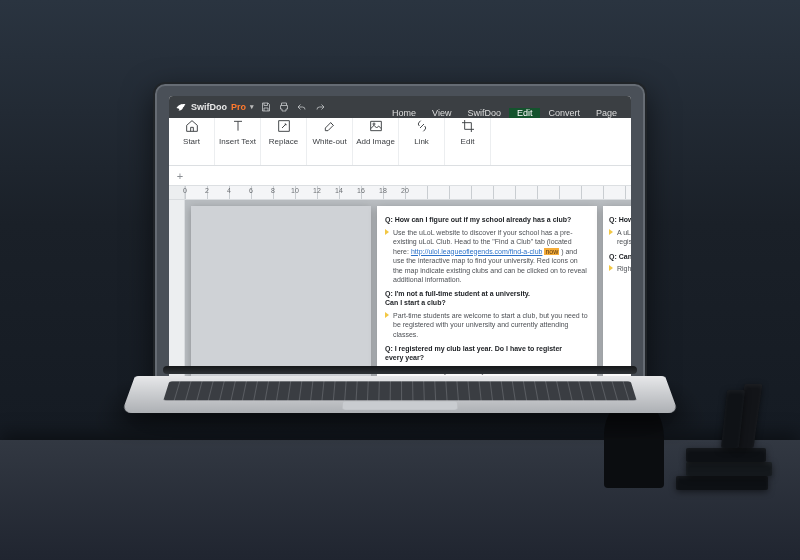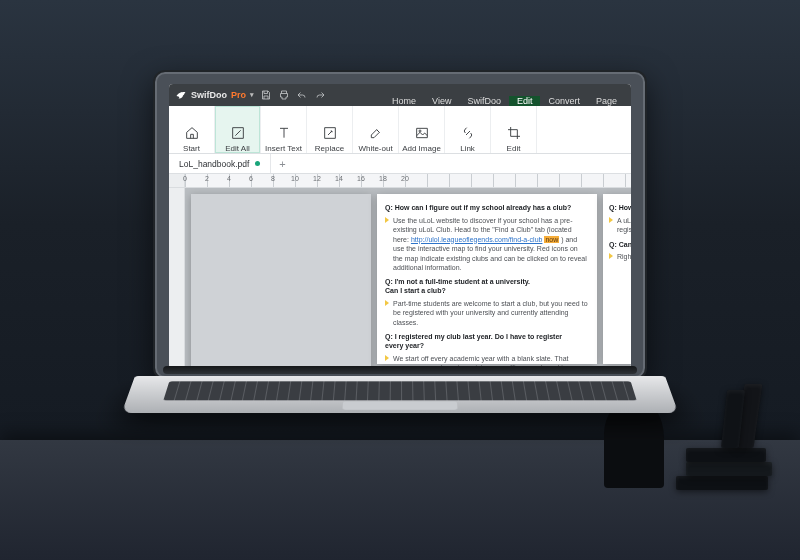--- a/index.html
+++ b/index.html
@@ -32,21 +32,21 @@
     border-left: 10px solid transparent; border-right: 10px solid transparent; border-bottom: 18px solid #0b0d10;
   }
   .cat::before { left: 8px; }
   .cat::after  { right: 8px; }
 
   .laptop {
     position: absolute; left: 135px; top: 70px; width: 530px; height: 430px;
     perspective: 1200px;
   }
   .lid {
-    position: absolute; top: 0; left: 18px; width: 494px; height: 310px;
+    position: absolute; top: 12px; left: 18px; width: 494px; height: 310px;
     background: #4a5058; border-radius: 12px;
     border: 2px solid #202428;
     box-shadow: 0 10px 30px rgba(0,0,0,0.55), inset 0 0 0 2px #666c74;
     overflow: hidden;
   }
   .screen {
     position: absolute; inset: 12px 14px 10px 14px;
     background: #fff; border-radius: 4px;
     overflow: hidden;
     display: flex; flex-direction: column;
@@ -85,21 +85,21 @@
   .tb-icons .ic { width:12px; height:12px; display:flex; align-items:center; justify-content:center; }
   .menubar { margin-left:auto; display:flex; gap:0; align-items:flex-end; height:100%; }
   .menubar .m { padding: 0 8px; display:flex; align-items:center; color:#dedede; cursor:pointer; }
   .menubar .m.active { background:#14532d; color:#fff; }
 
   .ribbon {
     height: 48px; background: #fff; border-bottom: 1px solid #dcdfe2;
     display:flex; align-items:stretch;
   }
   .rbtn {
-    width: 46px; display:flex; flex-direction:column; align-items:center; justify-content:flex-end;
+    width: 46px; display:flex; flex-direction:column; align-items:center; justify-content:flex-start;
     gap:3px; font-size:8px; color:#3a3d41; border-right:1px solid #eceef0;
   }
   .rbtn.active { background:#e6f5ef; box-shadow: inset 0 0 0 1px #19a57a33; }
   .rbtn svg { width:16px; height:16px; stroke:#3a3d41; fill:none; stroke-width:1.4; }
   .tabstrip {
     height: 20px; background:#fff; border-bottom:1px solid #dcdfe2;
     display:flex; align-items:stretch; font-size:8.5px;
   }
   .ftab {
     padding: 0 10px; display:flex; align-items:center; gap:6px;
@@ -198,26 +198,20 @@
           </div>
         </div>
 
         <div class="ribbon">
           <div class="rbtn">
             <svg viewBox="0 0 24 24">
                 <path d="M4 11 12 4l8 7v9H4z M10 20v-6h4v6"></path>
               </svg>
             <span>Start</span>
           </div>
-          <div class="rbtn active">
-            <svg viewBox="0 0 24 24">
-                <path d="M4 4h16v16H4z M8 16l8-8"></path>
-              </svg>
-            <span>Edit All</span>
-          </div>
           <div class="rbtn">
             <svg viewBox="0 0 24 24">
                 <path d="M6 5h12 M12 5v14"></path>
               </svg>
             <span>Insert Text</span>
           </div>
           <div class="rbtn">
             <svg viewBox="0 0 24 24">
                 <path d="M4 4h16v16H4z M9 15l6-6 M13 9h2v2"></path>
               </svg>
@@ -244,24 +238,20 @@
           </div>
           <div class="rbtn">
             <svg viewBox="0 0 24 24">
                 <path d="M7 3v14h14 M3 7h14v14"></path>
               </svg>
             <span>Edit</span>
           </div>
         </div>
 
         <div class="tabstrip">
-          <div class="ftab">
-            <span>LoL_handbook.pdf</span>
-            <span class="dot"></span>
-          </div>
           <div class="addtab">+</div>
         </div>
 
         <div class="ruler">
           <div class="rside"></div>
           <div class="rticks" id="rticks">
               <span style="left: 0px;">0</span>
               <span style="left: 22px;">2</span>
               <span style="left: 44px;">4</span>
               <span style="left: 66px;">6</span>

